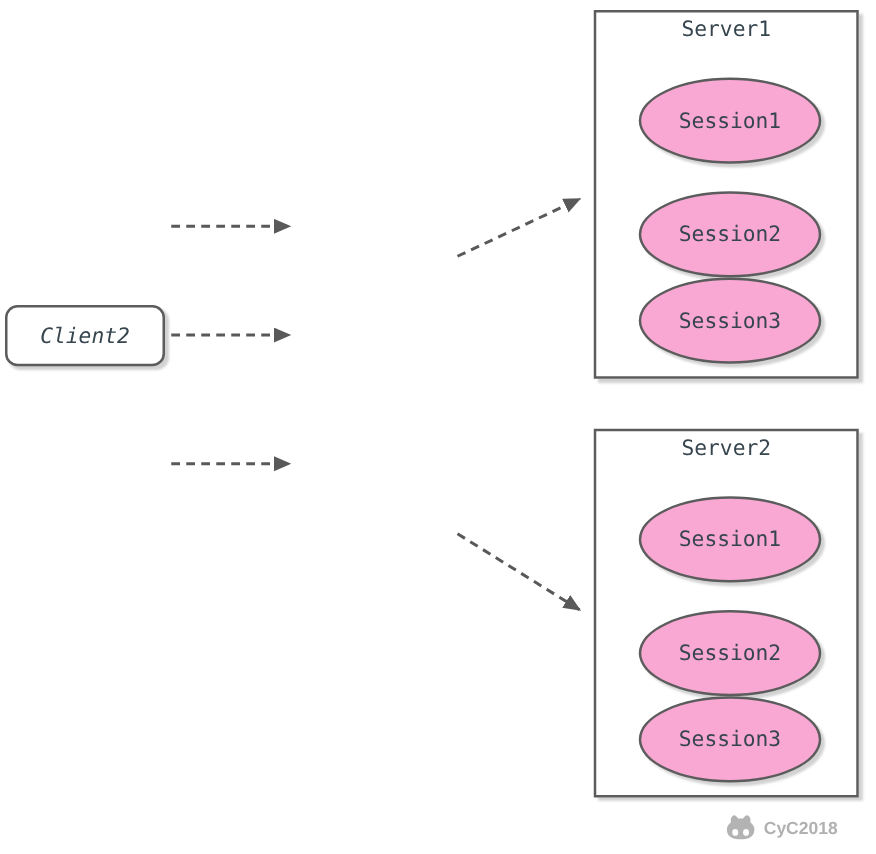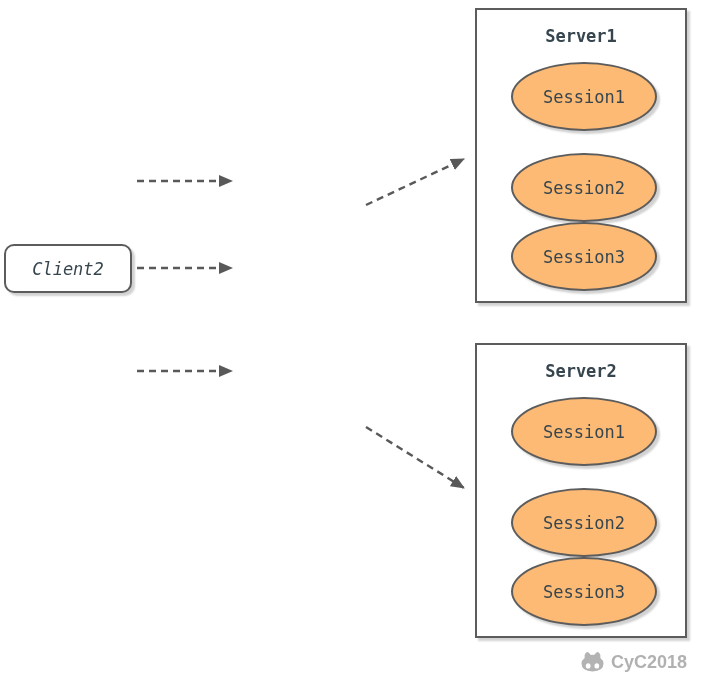--- a/index.html
+++ b/index.html
@@ -35,47 +35,47 @@
     line-height:1.35;
   }
   .server{
     left:475px;width:212px;height:295px;
     display:block;
   }
   #server1{top:8px;}
   #server2{top:343px;}
   .server-title{
     text-align:center;
-    font-weight:bold;
+    font-weight:normal;
     font-size:17px;
-    margin-top:16px;
+    margin-top:4px;
   }
   .session{
     position:absolute;
     left:34px;width:142px;height:65px;
     border:2px solid #5c5c5c;
     border-radius:50%;
-    background:#fdba74;
+    background:#f9a8d4;
     display:flex;align-items:center;justify-content:center;
     font-size:17px;
     box-shadow:3px 3px 2px rgba(0,0,0,0.18);
   }
   .session.s1{top:52px;}
   .session.s2{top:143px;align-items:center;}
   .session.s3{top:212px;}
   #arrow-layer{
     position:absolute;left:0;top:0;width:701px;height:683px;
     pointer-events:none;
   }
   .watermark{
     position:absolute;left:579px;top:651px;
     display:flex;align-items:center;gap:5px;
     color:#b1b1b1;
     font-family:"Liberation Sans", sans-serif;
-    font-size:18px;
+    font-size:14px;
     font-weight:bold;
   }
 </style>
 </head>
 <body>
 
 <div id="canvas">
 
   <svg id="arrow-layer" width="701" height="683" viewBox="0 0 701 683">
     <defs>

